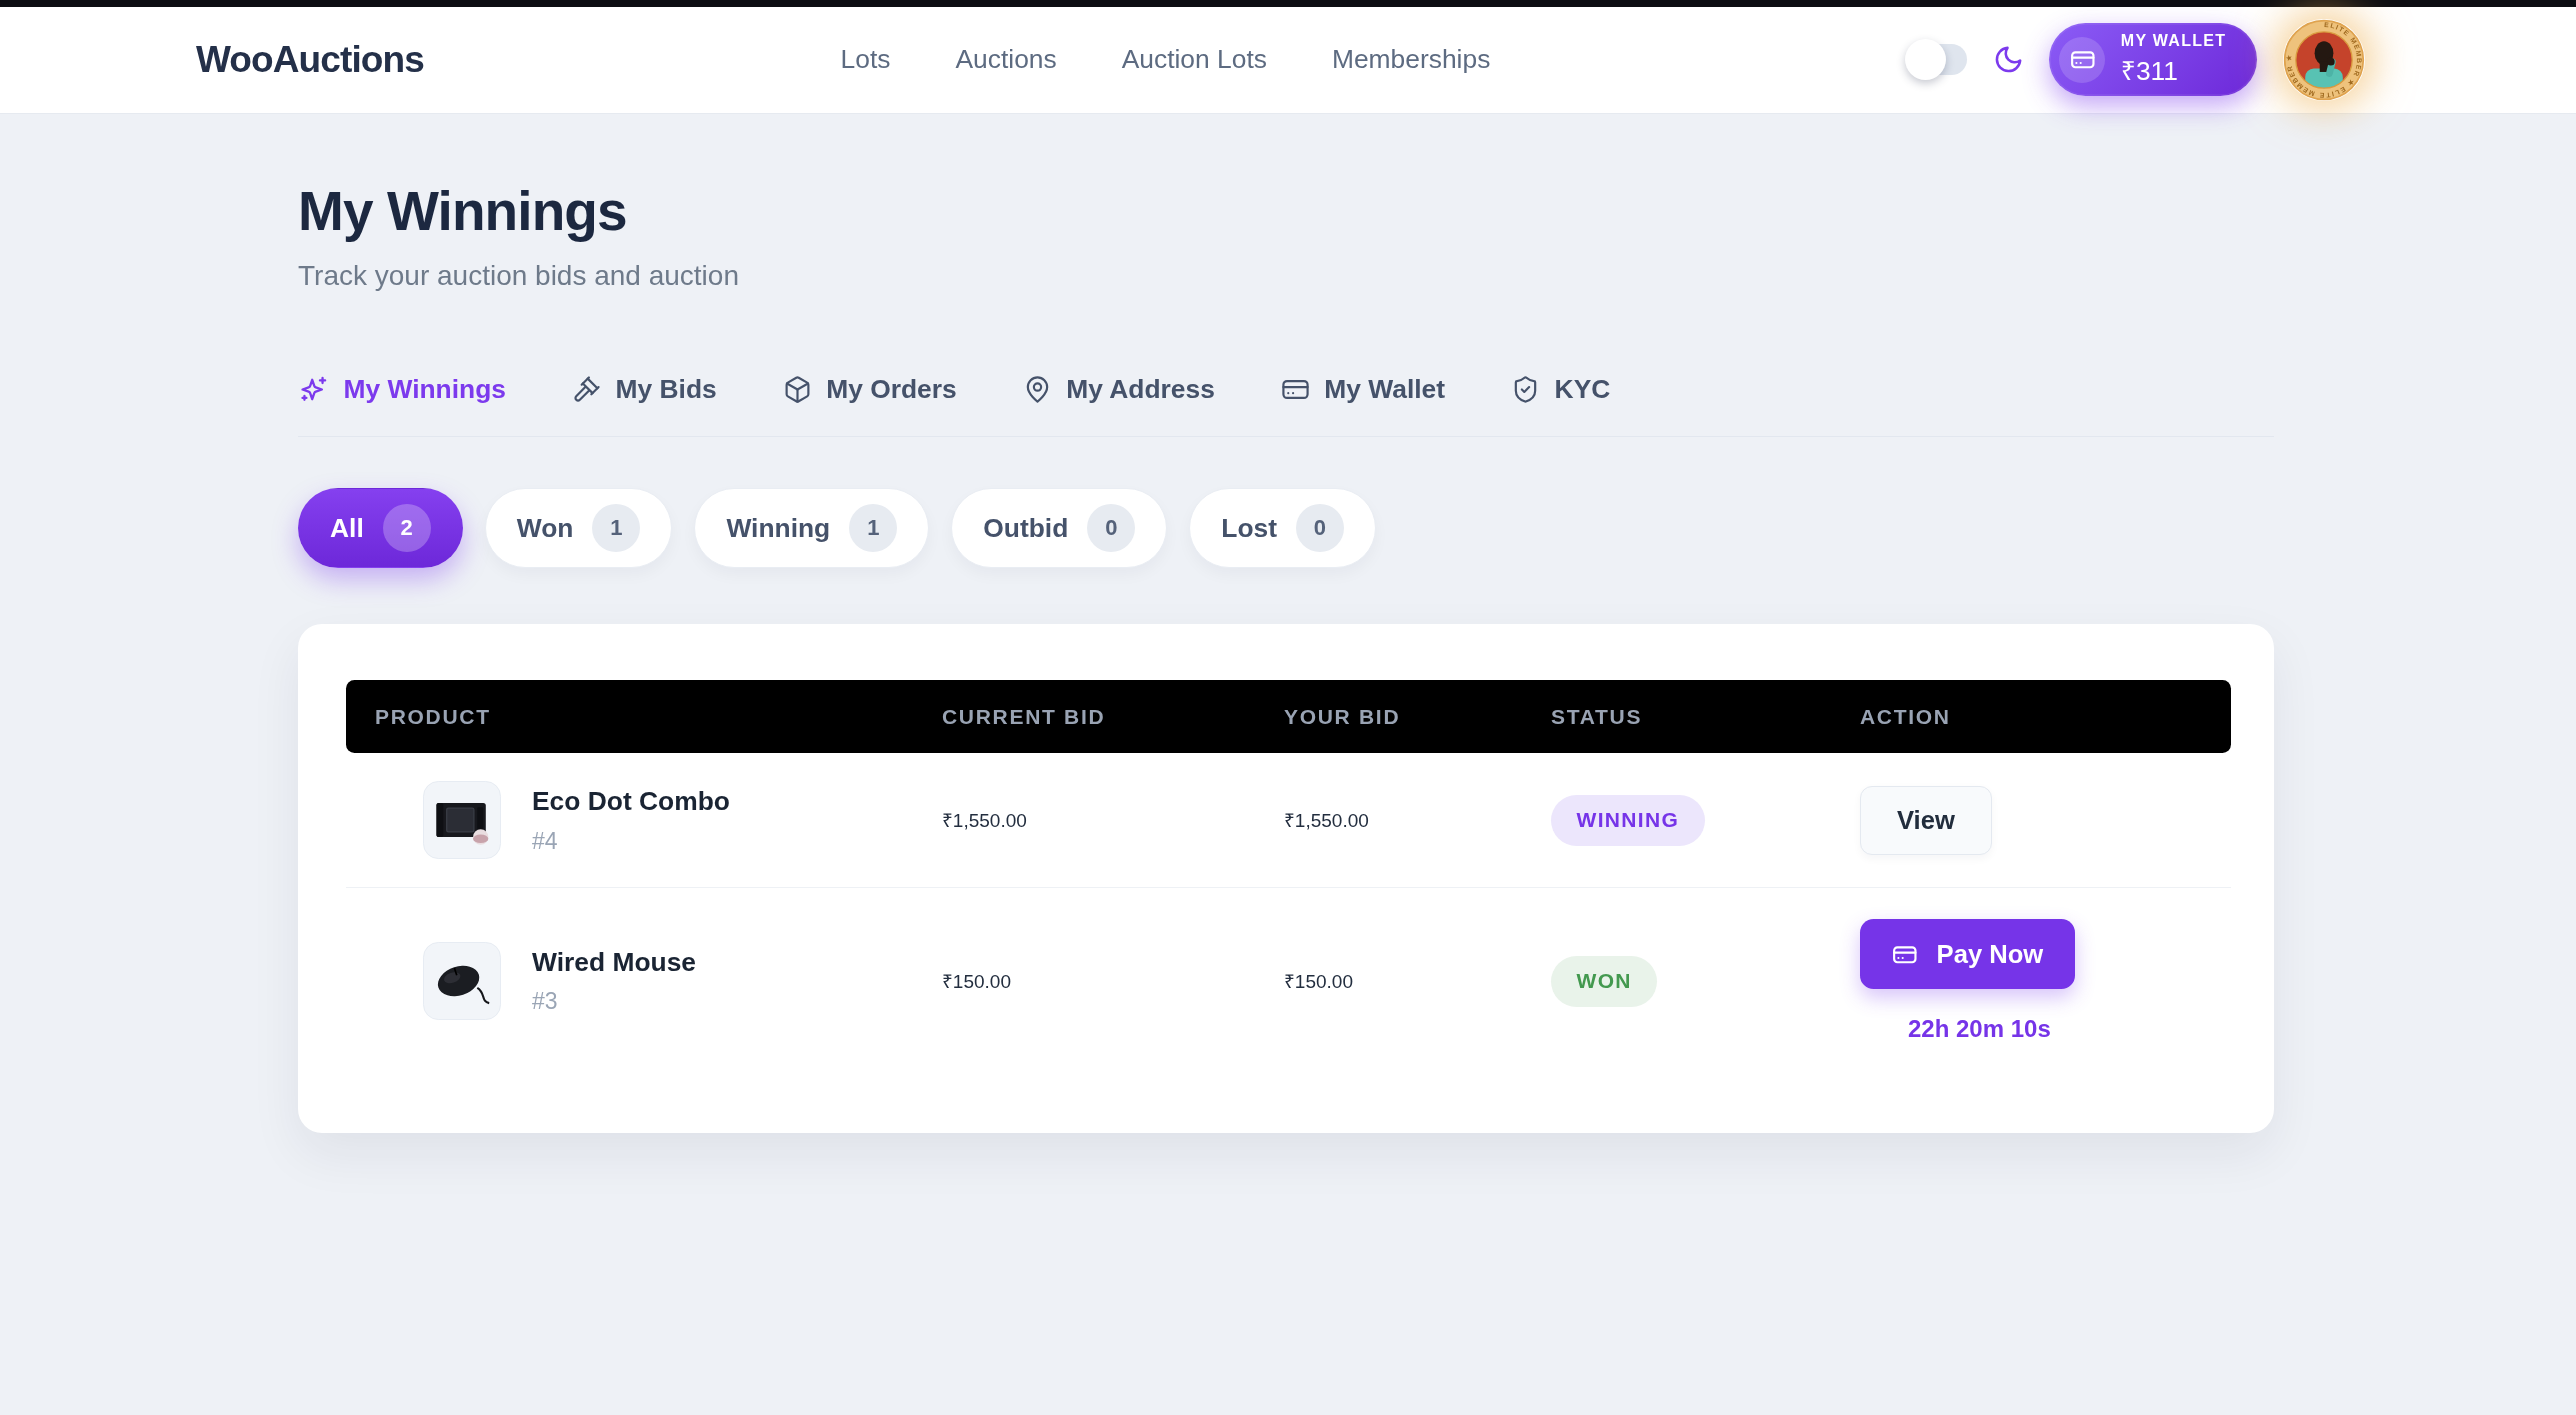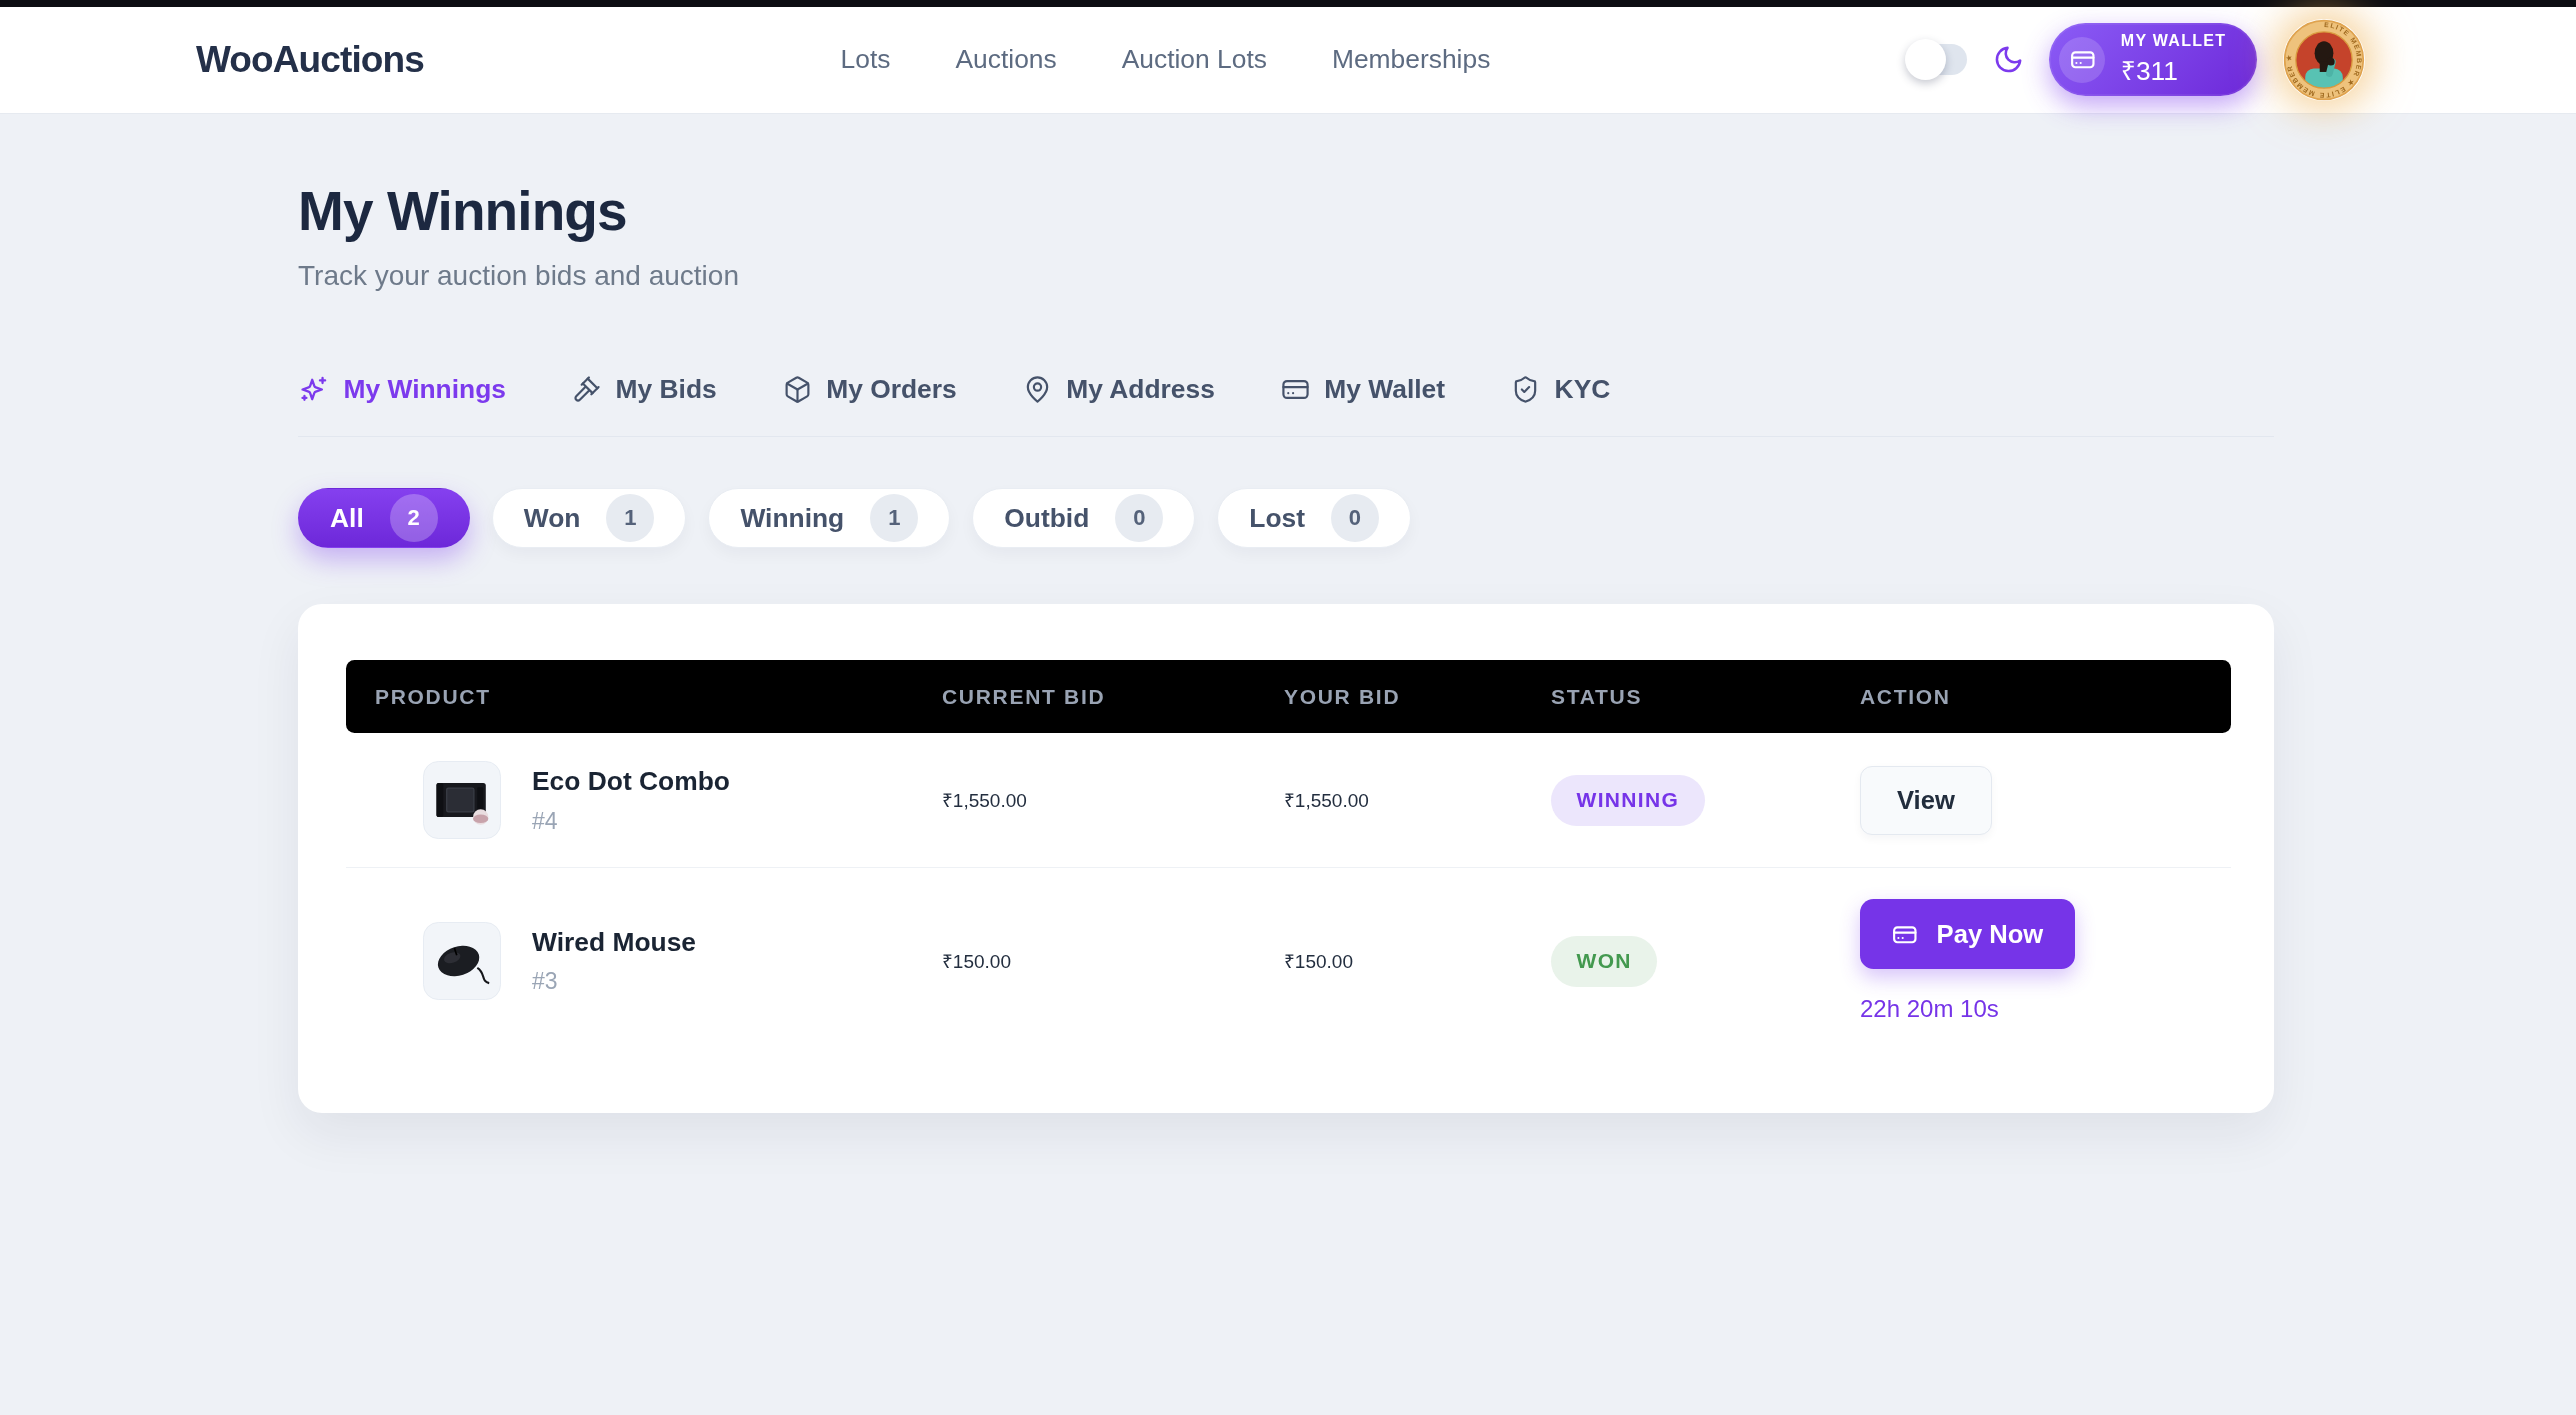--- a/index.html
+++ b/index.html
@@ -55,22 +55,22 @@
 
   .tabs { margin-top: 82px; display: flex; align-items: center; gap: 66px; }
   .tab { display: flex; align-items: center; gap: 14.5px; font-size: 26.4px; font-weight: 600;
     color: #45526a; cursor: pointer; }
   .tab svg { flex: none; }
   .tab.active { color: #7c3aed; }
   .tabs-divider { margin-top: 31px; height: 1.7px; background: #e2e7ef; width: 100%; }
 
   .filters { margin-top: 51px; display: flex; align-items: center; gap: 22px; }
   .pill {
-    height: 60px; border-radius: 851px; padding: 0 31px;
-    display: flex; align-items: center; gap: 26px;
+    height: 80px; border-radius: 851px; padding: 0 31px;
+    display: flex; align-items: center; gap: 19px;
     font-size: 26.4px; font-weight: 700; color: #45526a; cursor: pointer;
     background: #ffffff; border: 1.7px solid #e9edf3;
     box-shadow: 0 6.8px 15.3px rgba(25,35,60,.04);
   }
   .pill .count {
     min-width: 48px; height: 48px; padding: 0 12px; border-radius: 851px;
     background: #e7ebf1; color: #55627a; font-size: 22px; font-weight: 700;
     display: flex; align-items: center; justify-content: center;
   }
   .pill.active {
@@ -120,21 +120,21 @@
     font-family: "Liberation Sans", sans-serif;
   }
   .paynow-wrap { display: flex; flex-direction: column; align-items: flex-start; }
   .paynow-btn {
     display: flex; align-items: center; gap: 19px;
     padding: 20.4px 32px; border-radius: 13.6px; border: none; cursor: pointer;
     background: #7634e8; color: #ffffff; font-size: 25.6px; font-weight: 700;
     box-shadow: 0 8.5px 20.4px rgba(124,58,237,.3);
     font-family: "Liberation Sans", sans-serif;
   }
-  .countdown { margin-top: 25.6px; font-size: 24px; font-weight: 400; color: #7634e8; }
+  .countdown { margin-top: 25.6px; font-size: 24px; font-weight: 700; color: #7634e8; margin-left: 48px; }
 
   svg { display: block; }
 </style>
 </head>
 <body>
 
 <div class="screen">
   <div class="os-strip"></div>
 
   <div class="header">

